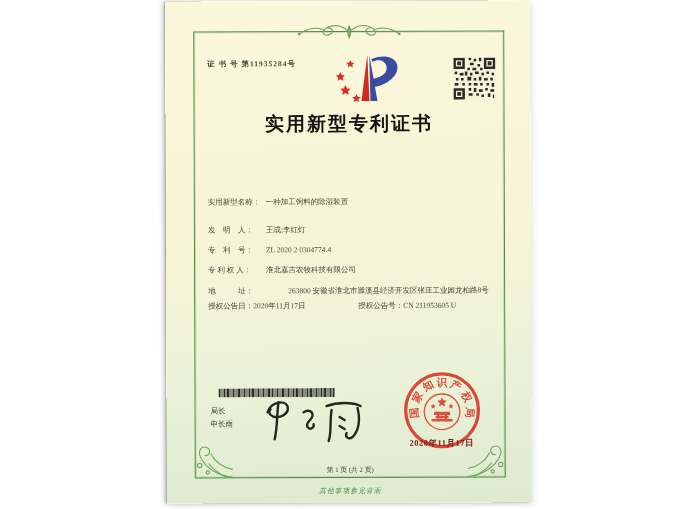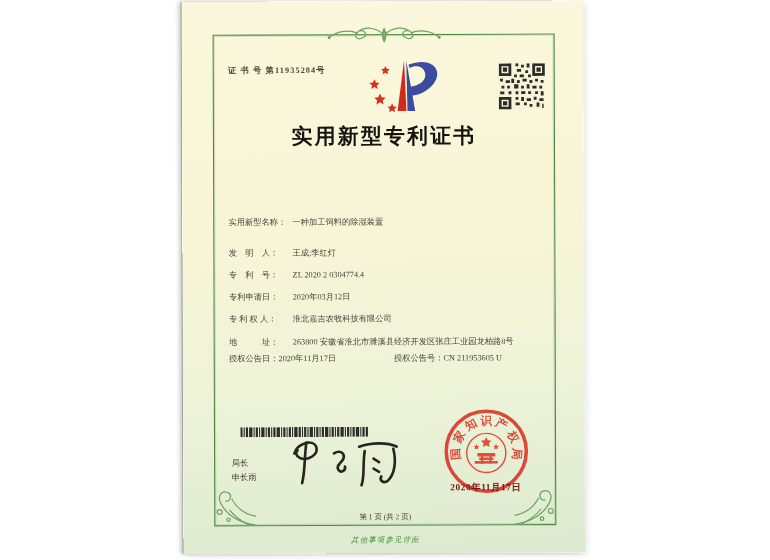--- a/index.html
+++ b/index.html
@@ -27,32 +27,32 @@
   .qr { position:absolute; left:288px; top:57px; width:42px; height:42px; }
 
   .title { position:absolute; left:28px; top:110px; width:311px; text-align:center;
     font-size:19px; font-weight:bold; color:#15140f; letter-spacing:2px; }
 
   .fields { position:absolute; left:42px; top:152px; width:285px; font-size:7.5px;
     color:#45443a;margin-top:44px; }
   .frow { display:flex; line-height:10px; }
   .frow .lbl { width:58px; flex:0 0 58px; }
   .frow .val { flex:1; }
-  .mb18{margin-bottom:18px;} .mb10{margin-bottom:10px;} .mb11{margin-bottom:11px;} .mb5{margin-bottom:5px;}
+  .mb18{margin-bottom:18px;} .mb10{margin-bottom:10px;} .mb11{margin-bottom:11px;} .mb5{margin-bottom:5px;gap:22px;}
   .grant { display:flex; line-height:10px;text-align:right; }
   .grant .g1 { width:150px; display:flex; }
   .grant .g2 { display:flex; }
 
   .paras { position:absolute; left:42px; top:299px; width:283px; font-size:7.5px;
     line-height:11.5px; color:#4b5040; text-align:justify; font-style:italic; }
   .paras p { text-indent:2em; }
 
   .barcode { position:absolute; left:52px; top:387px; width:117px; height:9px; }
 
-  .sig-labels { position:absolute; left:44px; top:413px; font-size:7.5px; color:#3c3b33;
+  .sig-labels { position:absolute; left:44px; top:403px; font-size:7.5px; color:#3c3b33;
     line-height:13px; }
   .signature { position:absolute; left:93px; top:392px; width:118px; height:56px; }
 
   .seal { position:absolute; left:227px; top:361px; width:97px; height:97px; opacity:0.92; }
   .seal-date { position:absolute; left:222px; top:437px; width:106px; text-align:center;
     font-size:8.5px; font-weight:bold; color:#7d150f; letter-spacing:0.5px; }
 
   .page-footer { position:absolute; left:28px; top:464px; width:311px; text-align:center;
     font-size:6.8px; color:#3c3b33; }
   .back-note { position:absolute; left:28px; top:485px; width:311px; text-align:center;
@@ -128,24 +128,20 @@
         <span class="lbl">实用新型名称：</span>
         <span class="val">一种加工饲料的除湿装置</span>
       </div>
       <div class="frow mb10">
         <span class="lbl">发　明　人：</span>
         <span class="val">王成;李红灯</span>
       </div>
       <div class="frow mb10">
         <span class="lbl">专　利　号：</span>
         <span class="val">ZL 2020 2 0304774.4</span>
-      </div>
-      <div class="frow mb10">
-        <span class="lbl">专利申请日：</span>
-        <span class="val">2020年03月12日</span>
       </div>
       <div class="frow mb11">
         <span class="lbl">专 利 权 人：</span>
         <span class="val">淮北嘉吉农牧科技有限公司</span>
       </div>
       <div class="frow mb5">
         <span class="lbl">地　　　址：</span>
         <span class="val">263800 安徽省淮北市濉溪县经济开发区张庄工业园龙柏路8号</span>
       </div>
       <div class="grant">

